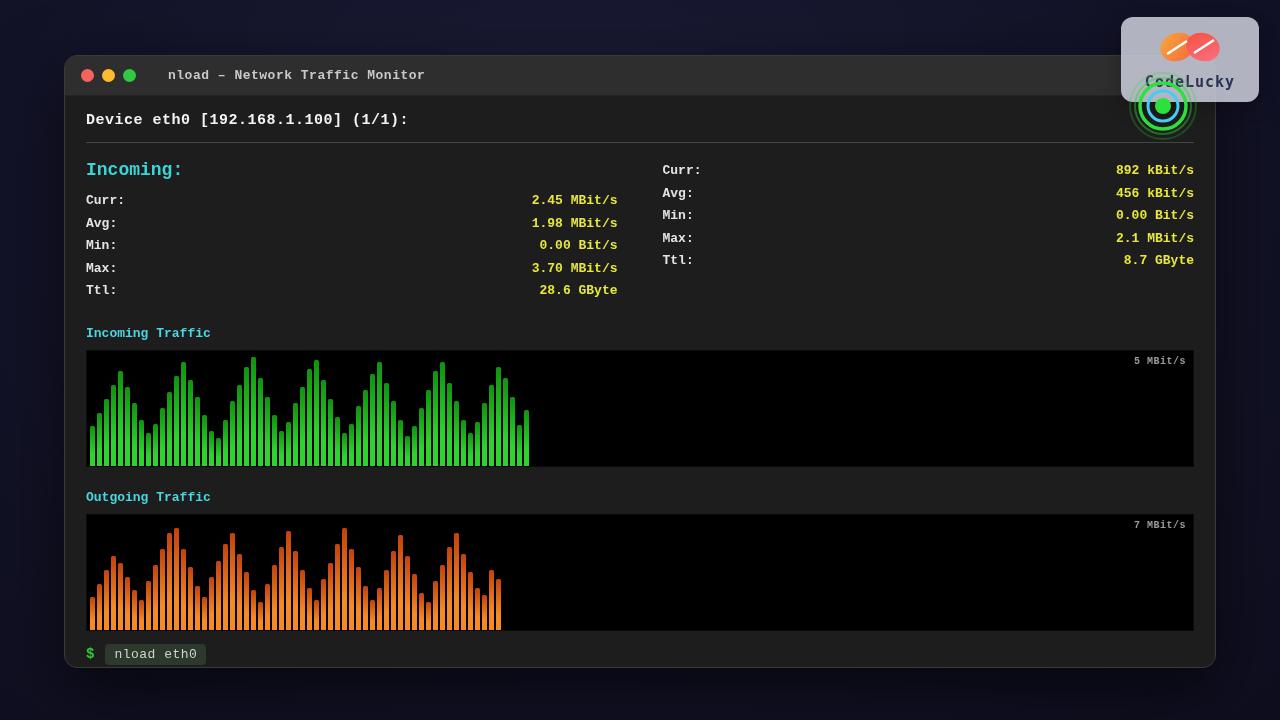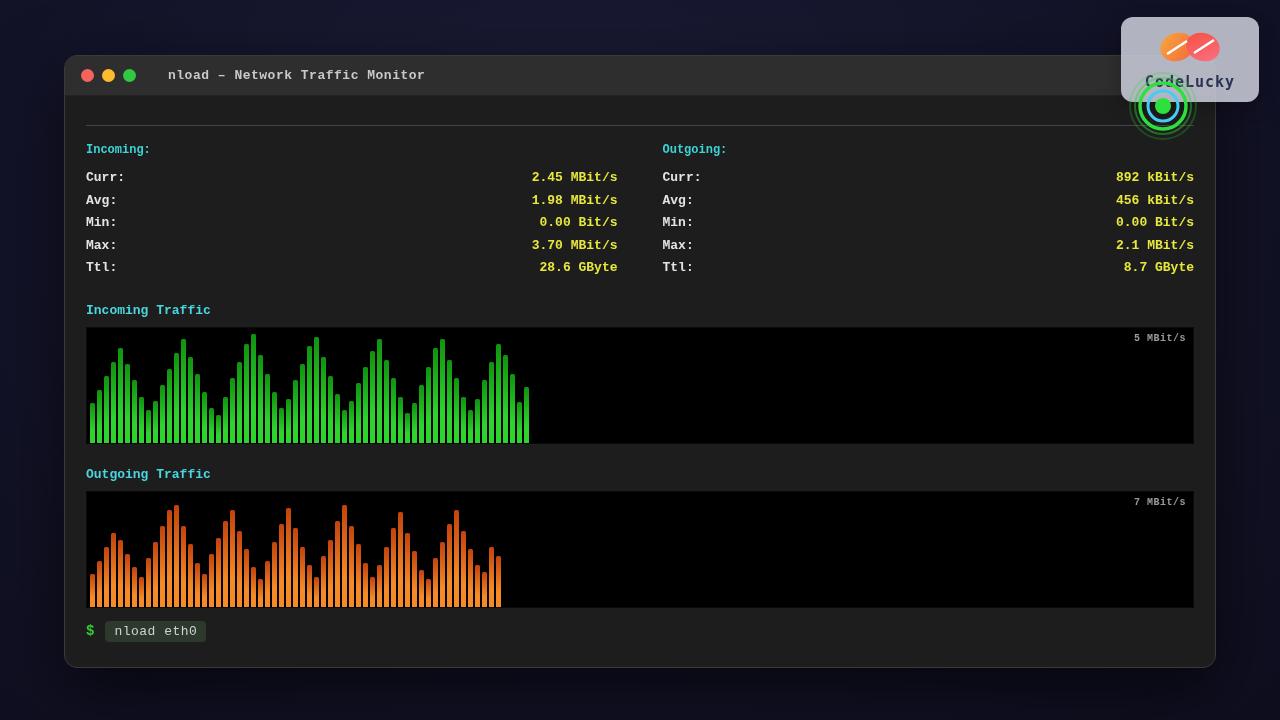--- a/index.html
+++ b/index.html
@@ -31,21 +31,21 @@
   }
 
   .content { padding: 16px 21px 0 21px; }
 
   .device-line { color: #f2f2f2; font-size: 15px; font-weight: 700; letter-spacing: 0.5px; }
   .divider { border-bottom: 1px solid #454545; margin-top: 13px; }
 
   
   .stats { display: flex; gap: 45px; margin-top: 17px; }
   .stats-col { flex: 1; }
-  .stats-header { color: #3cd4d4; font-size: 12px; font-weight: 700; margin-bottom: 10px; }
+  .stats-header { color: #3cd4d4; font-size: 18px; font-weight: 700; margin-bottom: 10px; }
   .stat-row { display: flex; justify-content: space-between; line-height: 22.5px; }
   .stat-label { color: #e4e4e4; font-size: 13px; font-weight: 700; }
   .stat-value { color: #e7e73c; font-size: 13px; font-weight: 700; }
 
   
   .chart-label { color: #49d6de; font-size: 13px; font-weight: 700; margin-top: 23px; }
   .chart {
     position: relative; height: 117px; background: #000; margin-top: 9px;
     border: 1px solid #0a0a0a;
   }
@@ -85,20 +85,21 @@
 
 <div class="window">
   <div class="titlebar">
     <div class="dot red"></div>
     <div class="dot yellow"></div>
     <div class="dot green"></div>
     <div class="titlebar-title">nload – Network Traffic Monitor</div>
   </div>
 
   <div class="content">
+    <div class="device-line">Device eth0 [192.168.1.100] (1/1):</div>
     <div class="divider"></div>
 
     <div class="stats">
       <div class="stats-col">
         <div class="stats-header">Incoming:</div>
         <div class="stat-row">
           <span class="stat-label">Curr:</span>
           <span class="stat-value">2.45 MBit/s</span>
         </div>
         <div class="stat-row">
@@ -113,21 +114,20 @@
           <span class="stat-label">Max:</span>
           <span class="stat-value">3.70 MBit/s</span>
         </div>
         <div class="stat-row">
           <span class="stat-label">Ttl:</span>
           <span class="stat-value">28.6 GByte</span>
         </div>
       </div>
 
       <div class="stats-col">
-        <div class="stats-header">Outgoing:</div>
         <div class="stat-row">
           <span class="stat-label">Curr:</span>
           <span class="stat-value">892 kBit/s</span>
         </div>
         <div class="stat-row">
           <span class="stat-label">Avg:</span>
           <span class="stat-value">456 kBit/s</span>
         </div>
         <div class="stat-row">
           <span class="stat-label">Min:</span>

